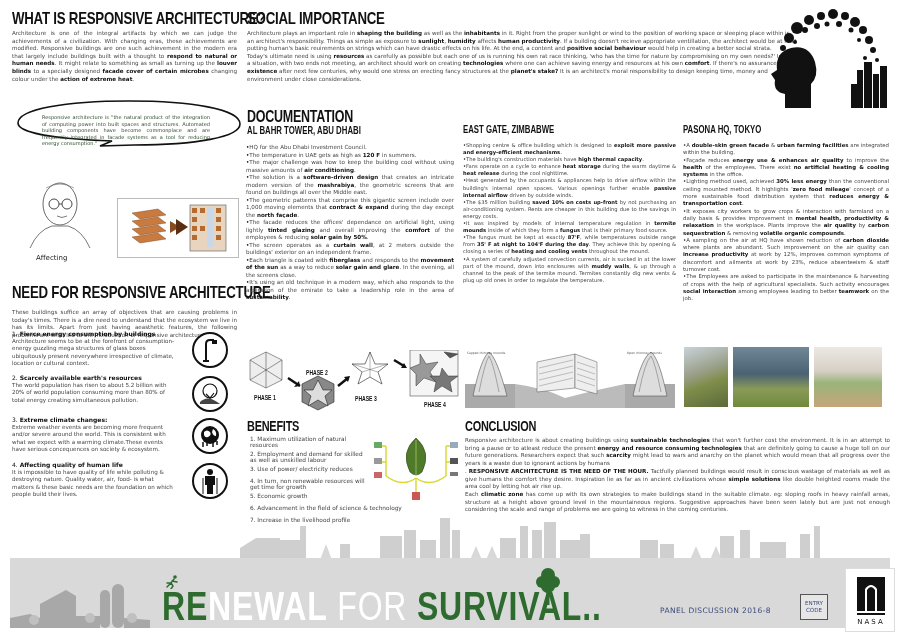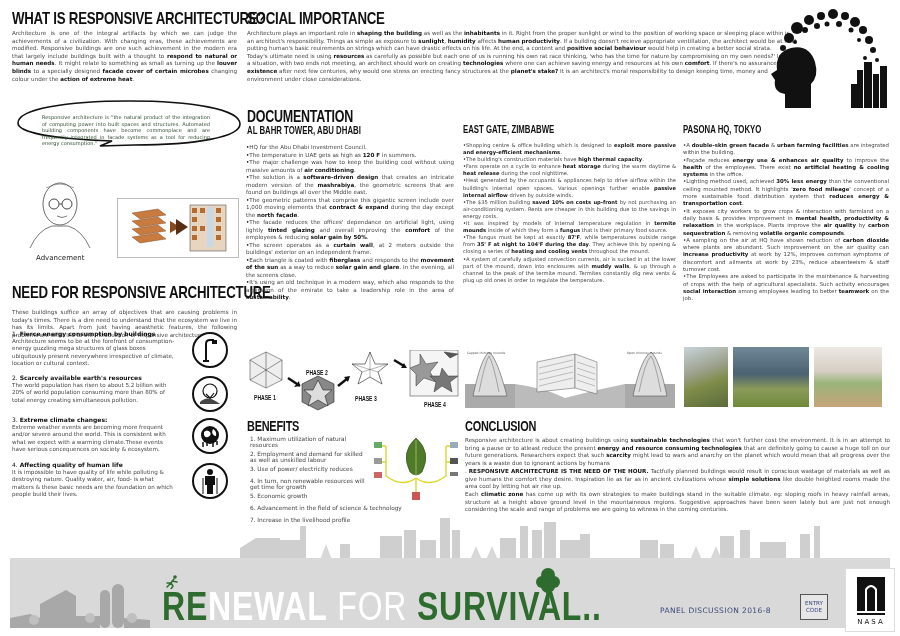--- a/index.html
+++ b/index.html
@@ -29,21 +29,21 @@
 
 <svg class="abs" style="left:24px;top:178px" width="70" height="72" viewBox="0 0 70 72">
   <ellipse cx="36" cy="26" rx="17" ry="21" fill="none" stroke="#444" stroke-width="0.8"></ellipse>
   <circle cx="30" cy="26" r="5" fill="none" stroke="#333" stroke-width="0.9"></circle>
   <circle cx="43" cy="26" r="5" fill="none" stroke="#333" stroke-width="0.9"></circle>
   <line x1="35" y1="26" x2="38" y2="26" stroke="#333" stroke-width="0.8"></line>
   <path d="M33 38 Q38 41 43 38" stroke="#444" fill="none" stroke-width="0.7"></path>
   <path d="M6 70 Q14 52 28 48 L44 48 Q58 52 66 70" stroke="#555" fill="none" stroke-width="0.8"></path>
   <path d="M22 10 Q36 2 50 10" stroke="#666" fill="none" stroke-width="0.6"></path>
 </svg>
-<div class="abs" style="left:36px;top:254px;font-size:7px;color:#222;">Advancement</div>
+<div class="abs" style="left:36px;top:254px;font-size:7px;color:#222;">Affecting</div>
 
 <div class="abs" style="left:117px;top:198px;width:122px;height:60px;border:1px solid #bbb;background:#fff;">
   <svg width="120" height="58" viewBox="0 0 120 58">
     <g fill="#c87a3f" stroke="#6b3b16" stroke-width="0.4">
       <polygon points="14,14 40,10 48,16 22,20"></polygon>
       <polygon points="14,22 40,18 48,24 22,28"></polygon>
       <polygon points="14,30 40,26 48,32 22,36"></polygon>
       <polygon points="14,38 40,34 48,40 22,44"></polygon>
     </g>
     <polygon points="52,22 62,28 52,34" fill="#8a4a20"></polygon>

